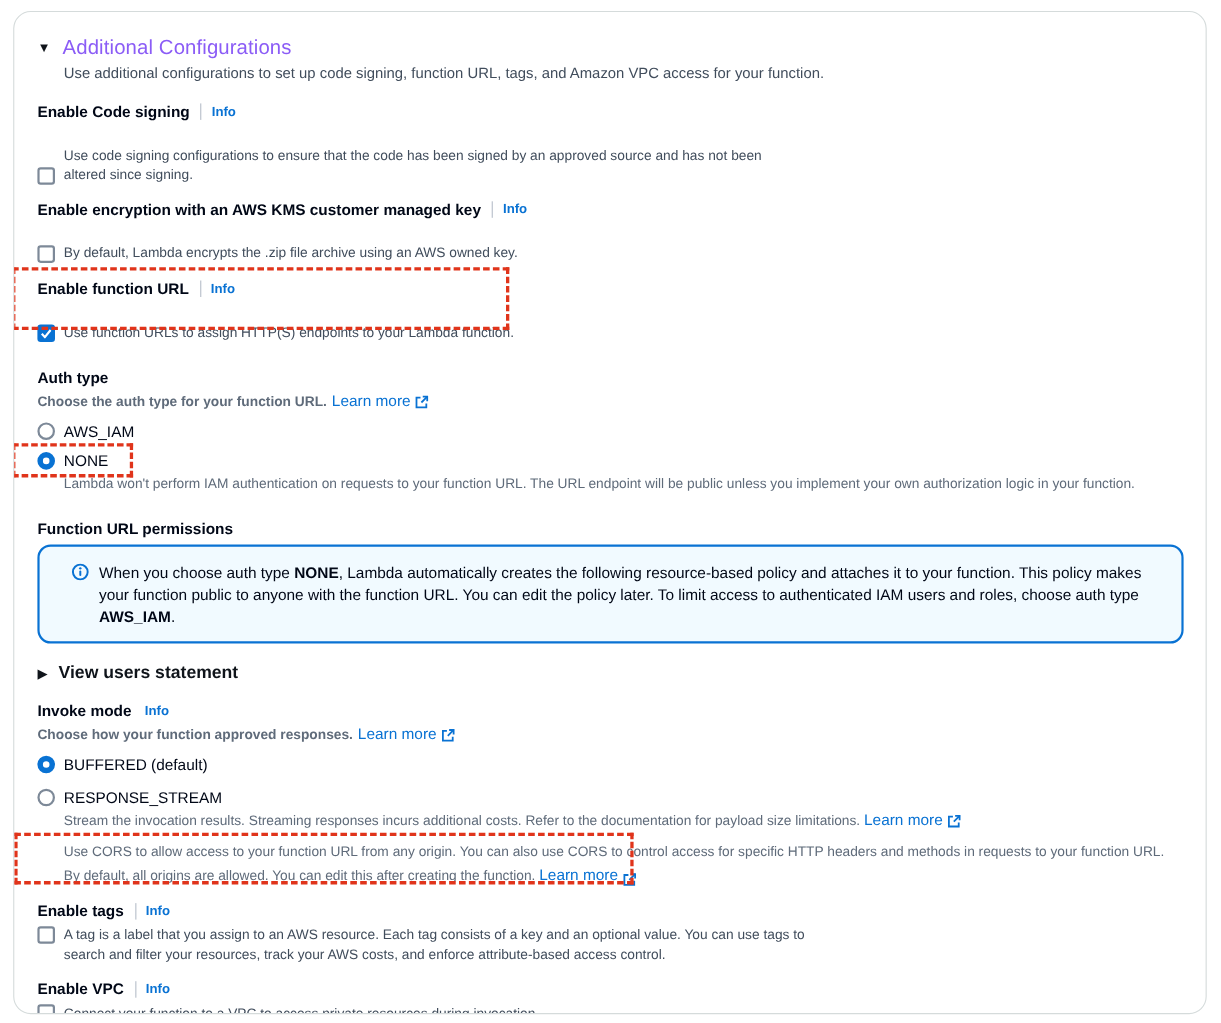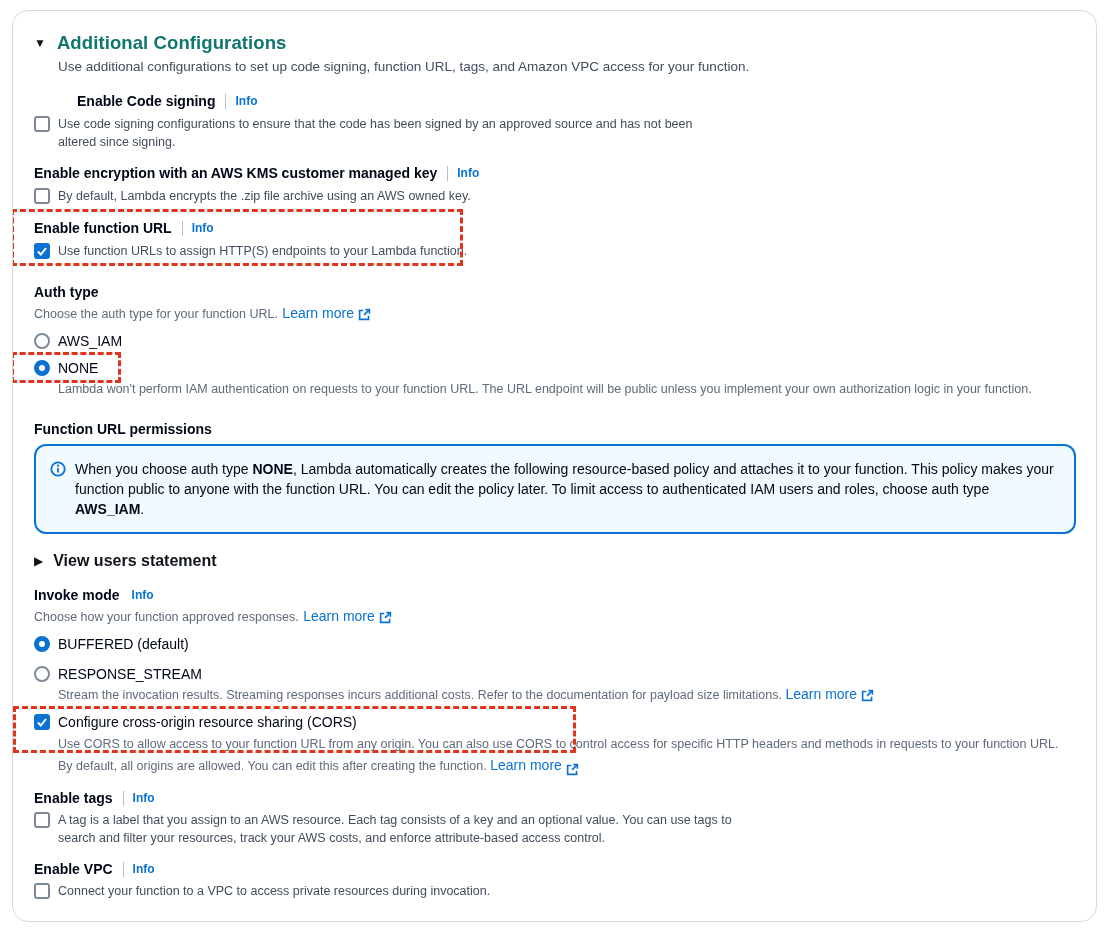--- a/index.html
+++ b/index.html
@@ -9,21 +9,21 @@
   .card {
     position: absolute; left: 12px; top: 10px; width: 1085px; height: 912px;
     background: #fff; border: 1px solid #d5dbdb; border-radius: 16px;
     padding: 21px 22px 20px 21px; overflow: hidden;
   }
 
   
   .hdr-row { display: flex; align-items: center; gap: 11px; cursor: pointer; }
   .tri-down { font-size: 12px; color: #0f141a; line-height: 1; }
   .tri-right { font-size: 12px; color: #0f141a; line-height: 1; }
-  .hdr-title { font-size: 18.5px; font-weight: 700; color: #0f766e; letter-spacing: .1px; }
+  .hdr-title { font-size: 18.5px; font-weight: 400; color: #8b5cf6; letter-spacing: .1px; }
   .hdr-sub { margin: 4px 0 0 24px; font-size: 13.5px; color: #414d5c; line-height: 18px; }
 
   
   .label-row { display: flex; align-items: center; margin-top: 0; }
   .field-label { font-size: 14px; font-weight: 700; color: #000716; line-height: 18px; }
   .vsep { width: 1px; height: 15px; background: #b6bec9; margin: 0 9px 0 10px; }
   .vsep.nosep { background: transparent; margin: 0 5px 0 6px; }
   .info-link { font-size: 12px; font-weight: 700; color: #0972d3; cursor: pointer; line-height: 14px; }
 
   
@@ -36,48 +36,48 @@
   .checkbox.checked { background: #0972d3; border-color: #0972d3; }
   .radio {
     flex: 0 0 auto; width: 16px; height: 16px; margin-top: 1px;
     border: 2px solid #7d8998; border-radius: 50%; background: #fff;
   }
   .radio.selected { border: 5px solid #0972d3; }
   .ctl-text { font-size: 12.5px; color: #414d5c; line-height: 18px; }
   .ctl-label { font-size: 14px; color: #000716; line-height: 18px; }
   .opt-desc { margin: 3px 0 0 24px; font-size: 12.5px; color: #5f6b7a; line-height: 16px; }
 
-  .desc-line { font-size: 12.5px; color: #5f6b7a; line-height: 20px; }
+  .desc-line { font-size: 12.5px; color: #5f6b7a; line-height: 20px; font-weight: bold; }
 
   .learn-more { display: inline-flex; align-items: flex-end; gap: 4px; color: #0972d3;
     font-size: 14px; cursor: pointer; white-space: nowrap; }
   .learn-more svg { display: inline-block; }
 
   
   .rel { position: relative; }
   .hl {
     position: absolute; border: 3px dashed #e0341b; pointer-events: none; z-index: 5;
   }
 
   
   .alert {
     margin-top: 6px; width: 1042px; border: 2px solid #0972d3; border-radius: 12px;
-    background: #f1faff; padding: 13px 18px 13px 14px;
+    background: #f1faff; padding: 13px 18px 13px 29px;
     display: flex; gap: 9px; align-items: flex-start;
   }
   .alert-text { font-size: 14px; color: #000716; line-height: 20px; max-width: 985px; }
   .alert-text b { font-weight: 700; }
   .alert-icon { margin-top: 2px; flex: 0 0 auto; }
 
   .view-policy { display: flex; align-items: center; gap: 10px; margin-top: 18px; cursor: pointer; }
   .view-policy-label { font-size: 16px; font-weight: 700; color: #0f141a; }
 
   
-  .mt-sec { margin-top: 16px; margin-left: 43px; }
-  .gap-label-ctl { margin-top: 5px; }
+  .mt-sec { margin-top: 16px; }
+  .gap-label-ctl { margin-top: 22px; align-items: flex-end; }
 </style>
 </head>
 <body>
 
 <div class="card">
 
   <div class="hdr-row">
     <span class="tri-down">▼</span>
     <span class="hdr-title">Additional Configurations</span>
   </div>
@@ -197,28 +197,20 @@
       <svg width="13" height="13" viewBox="0 0 16 16" fill="none" stroke="#0972d3" stroke-width="2">
           <path d="M13 9.5V14H2V3h4.5"></path>
           <path d="M9 2h5v5"></path>
           <path d="M14 2L7.5 8.5"></path>
         </svg>
     </span>
   </div>
 
   <div class="rel" style="margin-top:10px">
     <div class="hl" style="left:-21px; top:-7px; width:563px; height:47px;"></div>
-    <div class="ctl-row">
-      <span class="checkbox checked">
-        <svg width="10" height="9" viewBox="0 0 10 9">
-            <polyline points="1,4.5 3.8,7.5 9,1" fill="none" stroke="#ffffff" stroke-width="2"></polyline>
-          </svg>
-      </span>
-      <span class="ctl-label">Configure cross-origin resource sharing (CORS)</span>
-    </div>
     <div class="opt-desc" style="line-height:21px; max-width:1045px;">
       <span>Use CORS to allow access to your function URL from any origin. You can also use CORS to control access for specific HTTP headers and methods in requests to your function URL. By default, all origins are allowed. You can edit this after creating the function.</span>
       <span class="learn-more">
         <span>Learn more</span>
         <svg width="13" height="13" viewBox="0 0 16 16" fill="none" stroke="#0972d3" stroke-width="2">
             <path d="M13 9.5V14H2V3h4.5"></path>
             <path d="M9 2h5v5"></path>
             <path d="M14 2L7.5 8.5"></path>
           </svg>
       </span>

